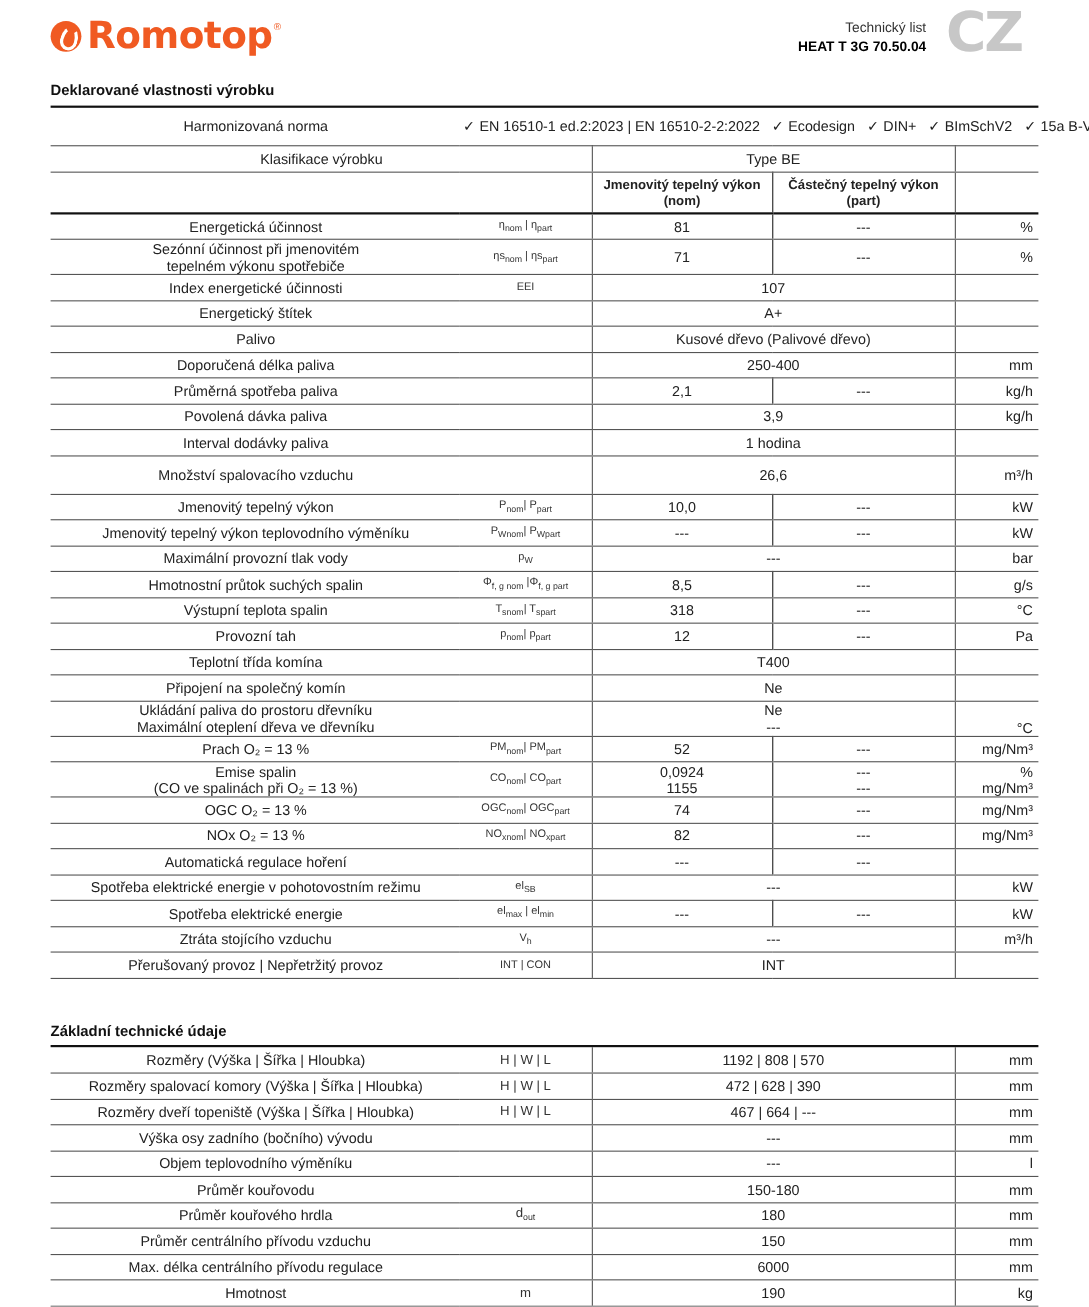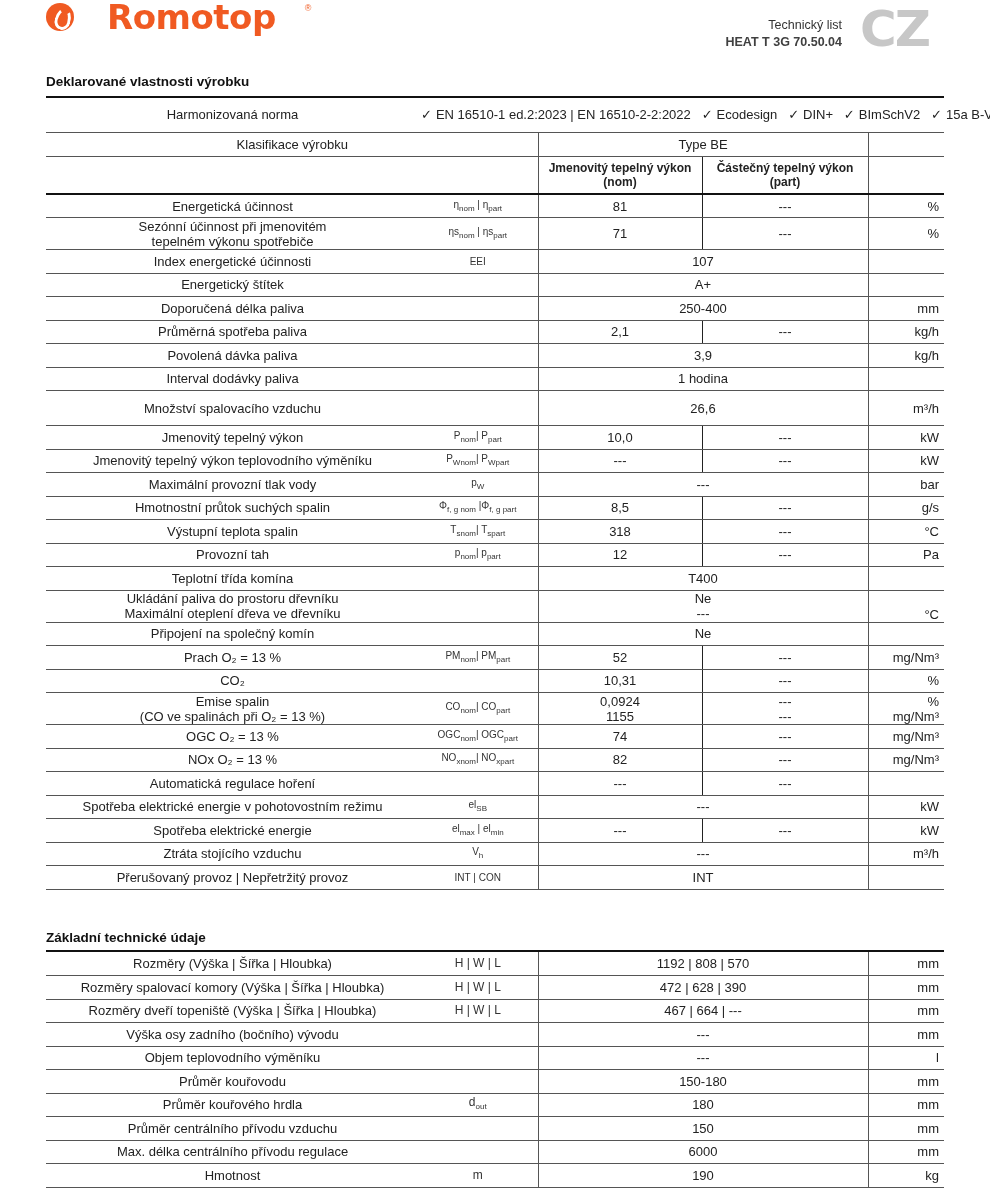--- a/index.html
+++ b/index.html
@@ -1,27 +1,27 @@
 <!DOCTYPE html>
 <html><head>
 <meta charset="utf-8">
 <style>
   * { box-sizing: border-box; margin: 0; padding: 0; }
   html, body { width: 990px; height: 1188px; background: #ffffff; }
   body { font-family: "Liberation Sans", sans-serif; color: #222; position: relative; overflow: hidden; }
 
   .header { position: absolute; left: 0; top: 0; width: 990px; height: 70px; }
-  .logo { position: absolute; left: 46px; top: 0; display: flex; align-items: center; gap: 28px; }
+  .logo { position: absolute; left: 46px; top: 16px; display: flex; align-items: center; }
   .logo-mark { width: 28px; height: 28px; border-radius: 50%; background: #f05a22; position: relative; margin-right: 5px; }
   .logo-mark::before { content: ""; position: absolute; left: 9px; top: 5px; width: 10px; height: 16px; border: 3px solid #fff; border-radius: 50% 50% 50% 50% / 60% 60% 40% 40%; border-top-color: transparent; transform: rotate(15deg); }
   .logo-text { font-family: "DejaVu Sans", sans-serif; font-weight: bold; font-size: 34px; color: #f05a22; letter-spacing: -0.5px; line-height: 1; }
   .logo-reg { font-size: 9px; color: #f05a22; align-self: flex-start; margin-top: 3px; margin-left: 1px; }
   .doc-meta { position: absolute; right: 148px; top: 18px; text-align: right; }
   .doc-type { font-size: 12.5px; color: #333; }
-  .doc-model { font-size: 12.5px; font-weight: bold; color: #404040; margin-top: 3px; }
+  .doc-model { font-size: 12.5px; font-weight: bold; color: #000000; margin-top: 3px; }
   .country { position: absolute; left: 860px; top: 4px; font-family: "DejaVu Sans", sans-serif; font-weight: bold; font-size: 50px; color: #c7c7c7; letter-spacing: -2px; line-height: 1; }
 
   .section-title { position: absolute; left: 46px; font-size: 13.5px; font-weight: bold; color: #111; }
   .section-rule { position: absolute; left: 46px; width: 898px; height: 2px; background: #111; }
 
   table { position: absolute; left: 46px; width: 898px; border-collapse: collapse; table-layout: fixed; font-size: 13px; }
   td { border-bottom: 1px solid #555; padding: 0 3px; vertical-align: middle; white-space: nowrap; line-height: 15px; }
   td.c-name { padding-left: 4px; text-align: center; }
   td.c-sym { text-align: center; font-size: 10px; color: #333; }
   td.c-nom, td.c-part, td.c-val { text-align: center; border-left: 1px solid #555; }
@@ -112,20 +112,26 @@
         <td class="c-val" colspan="2">107</td>
         <td class="c-unit"></td>
       </tr>
       <tr style="height: 23.5px;">
         <td class="c-name">Energetický štítek</td>
         <td class="c-sym"></td>
         <td class="c-val" colspan="2">A+</td>
         <td class="c-unit"></td>
       </tr>
       <tr style="height: 23.5px;">
+        <td class="c-name">Palivo</td>
+        <td class="c-sym"></td>
+        <td class="c-val" colspan="2">Kusové dřevo (Palivové dřevo)</td>
+        <td class="c-unit"></td>
+      </tr>
+      <tr style="height: 23.5px;">
         <td class="c-name">Doporučená délka paliva</td>
         <td class="c-sym"></td>
         <td class="c-val" colspan="2">250-400</td>
         <td class="c-unit">mm</td>
       </tr>
       <tr style="height: 23.5px;">
         <td class="c-name">Průměrná spotřeba paliva</td>
         <td class="c-sym"></td>
         <td class="c-nom">2,1</td>
         <td class="c-part">---</td>
@@ -189,51 +195,44 @@
         <td class="c-nom">12</td>
         <td class="c-part">---</td>
         <td class="c-unit">Pa</td>
       </tr>
       <tr style="height: 23.5px;">
         <td class="c-name">Teplotní třída komína</td>
         <td class="c-sym"></td>
         <td class="c-val" colspan="2">T400</td>
         <td class="c-unit"></td>
       </tr>
+      <tr style="height: 23.5px;">
+        <td class="c-name">Připojení na společný komín</td>
+        <td class="c-sym"></td>
+        <td class="c-val" colspan="2">Ne</td>
+        <td class="c-unit"></td>
+      </tr>
       <tr style="height: 32px;">
         <td class="c-name">
           <div>Ukládání paliva do prostoru dřevníku</div>
           <div>Maximální oteplení dřeva ve dřevníku</div>
         </td>
         <td class="c-sym"></td>
         <td class="c-val" colspan="2">
           <div>Ne</div>
           <div>---</div>
         </td>
         <td class="c-unit" style="vertical-align: bottom;">°C</td>
       </tr>
       <tr style="height: 23.5px;">
-        <td class="c-name">Připojení na společný komín</td>
-        <td class="c-sym"></td>
-        <td class="c-val" colspan="2">Ne</td>
-        <td class="c-unit"></td>
-      </tr>
-      <tr style="height: 23.5px;">
         <td class="c-name">Prach O₂ = 13 %</td>
         <td class="c-sym"><span>PM<sub>nom</sub>| PM<sub>part</sub></span></td>
         <td class="c-nom">52</td>
         <td class="c-part">---</td>
         <td class="c-unit">mg/Nm³</td>
-      </tr>
-      <tr style="height: 23.5px;">
-        <td class="c-name">CO₂</td>
-        <td class="c-sym"></td>
-        <td class="c-nom">10,31</td>
-        <td class="c-part">---</td>
-        <td class="c-unit">%</td>
       </tr>
       <tr style="height: 32px;">
         <td class="c-name">
           <div>Emise spalin</div>
           <div>(CO ve spalinách při O₂ = 13 %)</div>
         </td>
         <td class="c-sym"><span>CO<sub>nom</sub>| CO<sub>part</sub></span></td>
         <td class="c-nom">
           <div>0,0924</div>
           <div>1155</div>

